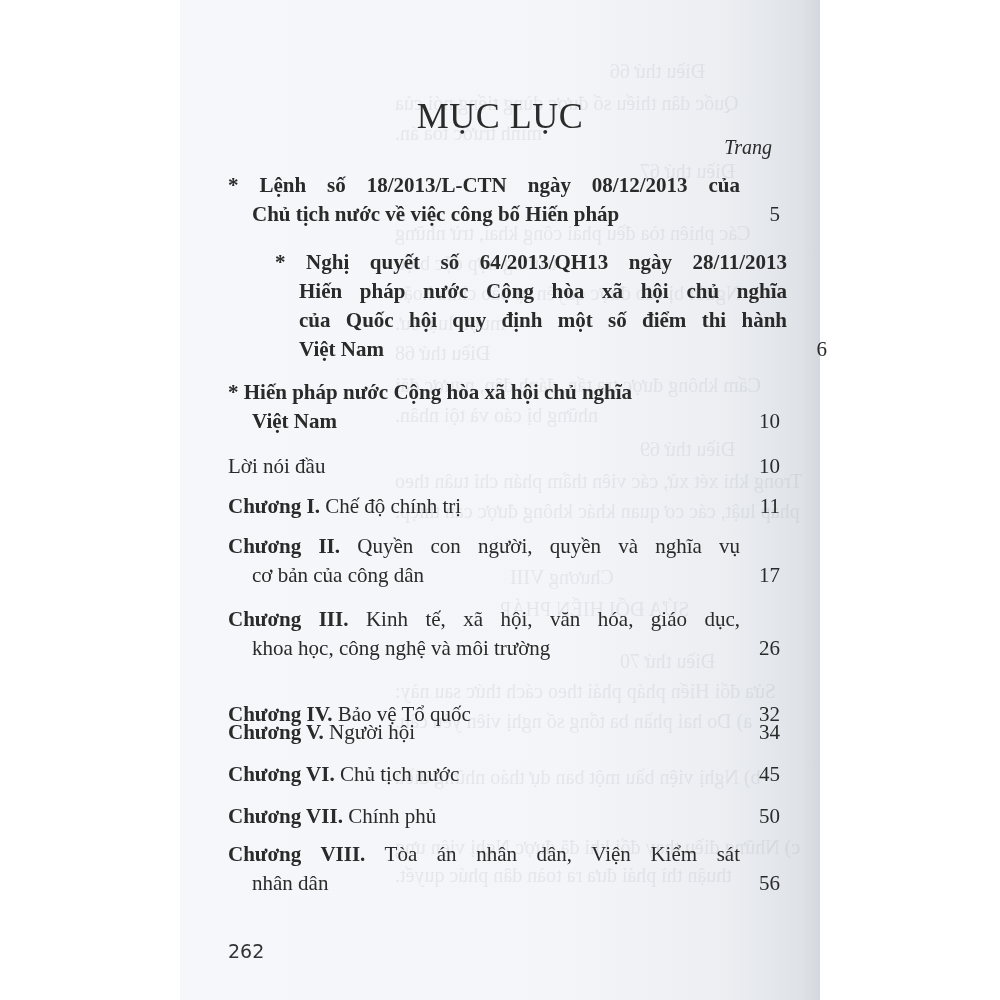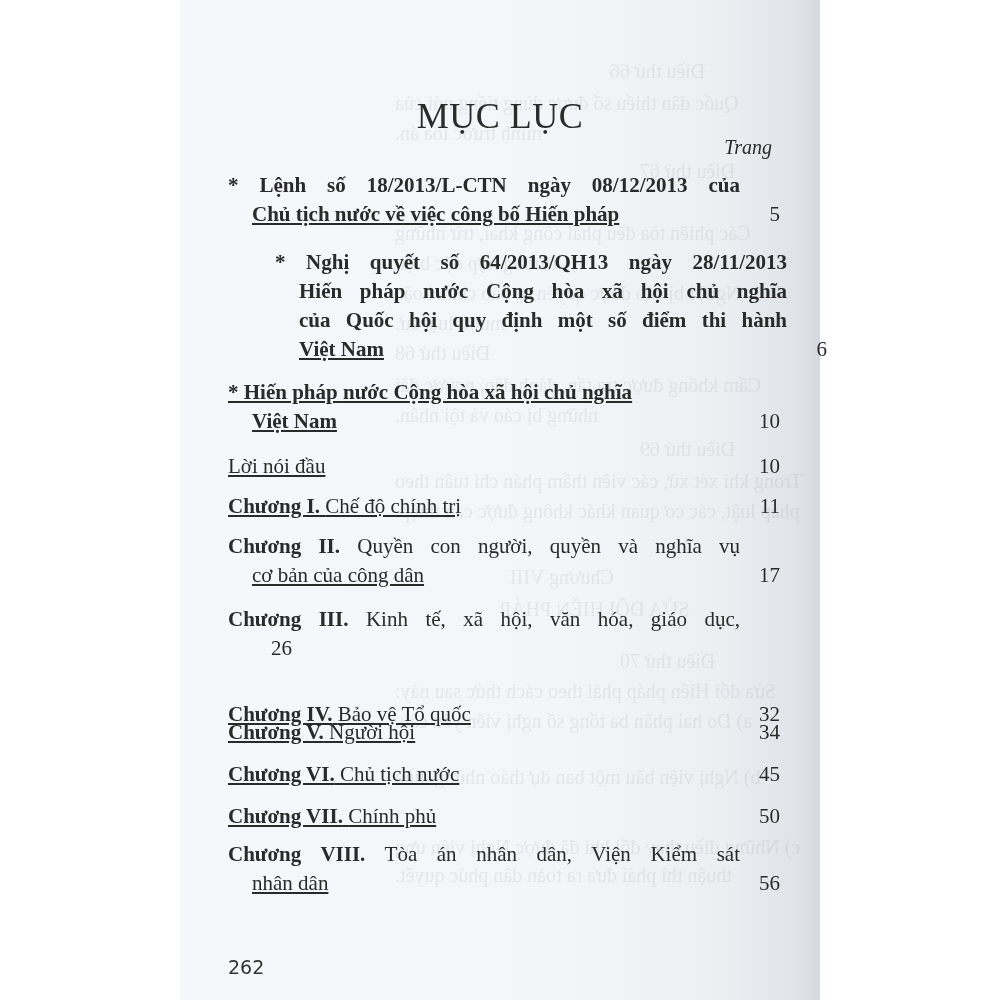--- a/index.html
+++ b/index.html
@@ -63,36 +63,34 @@
       padding-left: 24px;
     }
     .entry .txt {
       text-align: justify;
       text-align-last: justify;
       flex: 1;
     }
     .entry .txt.left {
       text-align: left;
       text-align-last: left;
-      text-decoration: underline;
     }
     .entry .pg {
       width: 40px;
       text-align: right;
       flex: none;
     }
     .bold { font-weight: bold; }
     .page-number {
       position: absolute;
       left: 48px;
       top: 940px;
       font-family: "DejaVu Sans", sans-serif;
       font-size: 19px;
       color: #333;
-      margin-top: 16px;
     }
   </style>
 </head>
 <body>
 
 <div class="page">
 
   <div class="bleed" style="left:430px; top:60px;">Điều thứ 66</div>
   <div class="bleed" style="left:215px; top:92px;">Quốc dân thiểu số được dùng tiếng nói của</div>
   <div class="bleed" style="left:215px; top:122px;">mình trước tòa án.</div>
@@ -184,20 +182,21 @@
         <span class="pg">17</span>
       </div>
   </div>
 
   <div class="entry" style="top:605px;">
     <div class="line">
         <span class="txt"><span class="bold">Chương III.</span> <span>Kinh tế, xã hội, văn hóa, giáo dục,</span></span>
         <span class="pg"></span>
       </div>
     <div class="line indent">
+        <span class="txt left">khoa học, công nghệ và môi trường</span>
         <span class="pg">26</span>
       </div>
   </div>
 
   <div class="entry" style="top:700px;">
     <div class="line">
         <span class="txt left"><span class="bold">Chương IV.</span> <span>Bảo vệ Tổ quốc</span></span>
         <span class="pg">32</span>
       </div>
   </div>

